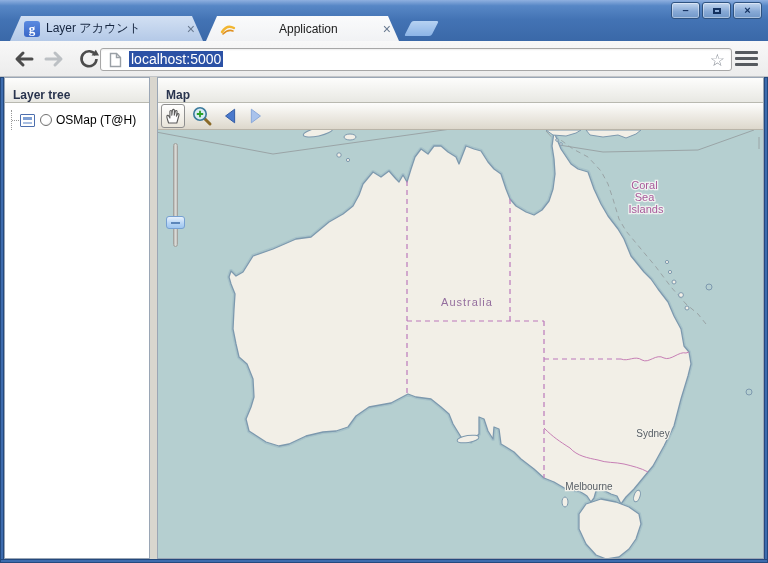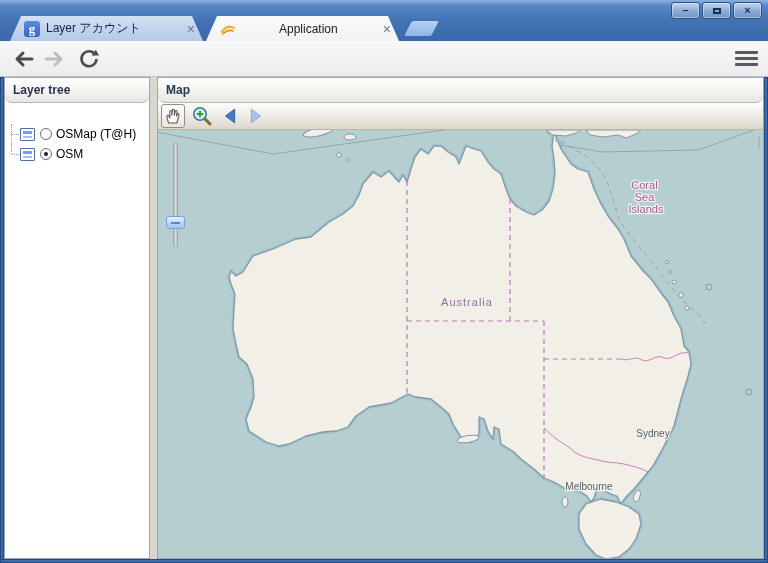--- a/index.html
+++ b/index.html
@@ -44,29 +44,29 @@
   .menu i{display:block;height:3px;background:#565a5f;border-radius:1px;margin-bottom:3px;}
 
   
   .frame{position:absolute;background:#3d6cae;box-shadow:inset 0 0 0 1px #24497e;}
   #frame-l{left:0;top:77px;width:4px;height:486px;}
   #frame-r{left:764px;top:77px;width:4px;height:486px;}
   #frame-b{left:0;top:559px;width:768px;height:4px;}
 
   
   .panel-hd{height:25px;background:linear-gradient(180deg,#fdfdfc,#e8e8e3);
-    border-bottom:1px solid #b9b9b0;display:flex;align-items:center;padding:8px 8px;
-    font-size:12px;font-weight:bold;color:#29344e;border-radius:7px;}
+    border-bottom:1px solid #b9b9b0;display:flex;align-items:flex-end;padding:0 8px;
+    font-size:12px;font-weight:bold;color:#29344e;}
   #layer-panel{position:absolute;left:4px;top:77px;width:146px;height:482px;
     background:#fff;border:1px solid #9aa6b5;}
   #splitter{position:absolute;left:150px;top:77px;width:7px;height:482px;background:#d9d6ce;}
   #map-panel{position:absolute;left:157px;top:77px;width:607px;height:482px;
     background:#fff;border:1px solid #9aa6b5;display:flex;flex-direction:column;}
 
-  .tree{padding-top:21px;}
+  .tree{padding-top:7px;}
   .trow{display:flex;align-items:center;height:20px;}
   .elbow{width:15px;height:20px;position:relative;flex:0 0 auto;}
   .elbow::before{content:"";position:absolute;left:6px;top:0;bottom:0;border-left:1px dotted #9a9a9a;}
   .trow.last .elbow::before{bottom:10px;}
   .elbow::after{content:"";position:absolute;left:7px;top:10px;width:7px;border-top:1px dotted #9a9a9a;}
   .layericon{width:15px;height:13px;border:1px solid #4d6fae;background:#fff;border-radius:1px;
     position:relative;flex:0 0 auto;}
   .layericon::before{content:"";position:absolute;left:2px;right:2px;top:2px;border-top:3px solid #7e9fd4;}
   .layericon::after{content:"";position:absolute;left:2px;right:2px;bottom:2px;border-top:2px solid #a9bfe2;}
   .radio{width:12px;height:12px;border-radius:50%;border:1px solid #707070;margin:0 4px 0 5px;
@@ -138,20 +138,30 @@
       <svg width="24" height="20" viewBox="0 0 24 20">
         <path d="M3,10 H17 M12,4 L18,10 L12,16" fill="none" stroke="#bcc0c4" stroke-width="3" stroke-linecap="round" stroke-linejoin="round"></path>
       </svg>
     </div>
     <div class="navbtn" id="btn-reload">
       <svg width="22" height="22" viewBox="0 0 22 22">
         <path d="M17.5,7 A7.5,7.5 0 1 0 18.5,11" fill="none" stroke="#4c4c4c" stroke-width="2.6"></path>
         <polygon points="13.5,7.5 21,7.5 17.8,1.8" fill="#4c4c4c"></polygon>
       </svg>
     </div>
+    <div class="urlbox">
+      <span class="pageicon">
+        <svg width="13" height="16" viewBox="0 0 13 16">
+          <path d="M1.5,1.5 h6 l4,4 v9 h-10 z" fill="#fff" stroke="#9aa0a6" stroke-width="1.4"></path>
+          <path d="M7.5,1.5 v4 h4" fill="none" stroke="#9aa0a6" stroke-width="1.4"></path>
+        </svg>
+      </span>
+      <span class="urltext"><span class="sel">localhost:5000</span></span>
+      <span class="star">☆</span>
+    </div>
     <div class="menu">
         <i></i>
         <i></i>
         <i></i>
       </div>
   </div>
 
   <div class="frame" id="frame-l"></div>
   <div class="frame" id="frame-r"></div>
   <div class="frame" id="frame-b"></div>
@@ -159,26 +169,20 @@
   <div id="layer-panel">
     <div class="panel-hd">
       <span>Layer tree</span>
     </div>
     <div class="tree">
       <div class="trow">
         <span class="elbow"></span>
         <span class="layericon"></span>
         <span class="radio"></span>
         <span class="tlabel2">OSMap (T@H)</span>
-      </div>
-      <div class="trow last">
-        <span class="elbow"></span>
-        <span class="layericon"></span>
-        <span class="radio checked"></span>
-        <span class="tlabel2">OSM</span>
       </div>
     </div>
   </div>
 
   <div id="splitter"></div>
 
   <div id="map-panel">
     <div class="panel-hd">
       <span>Map</span>
     </div>

